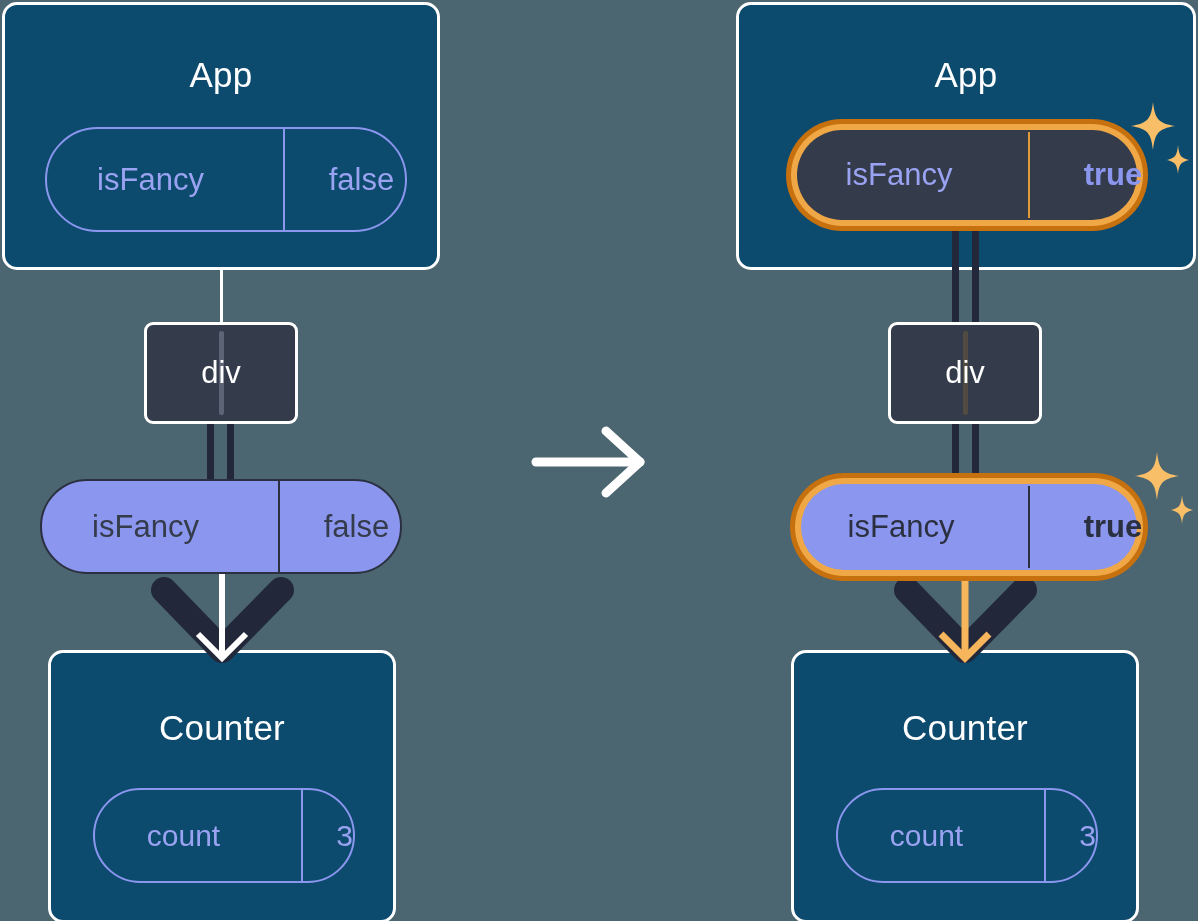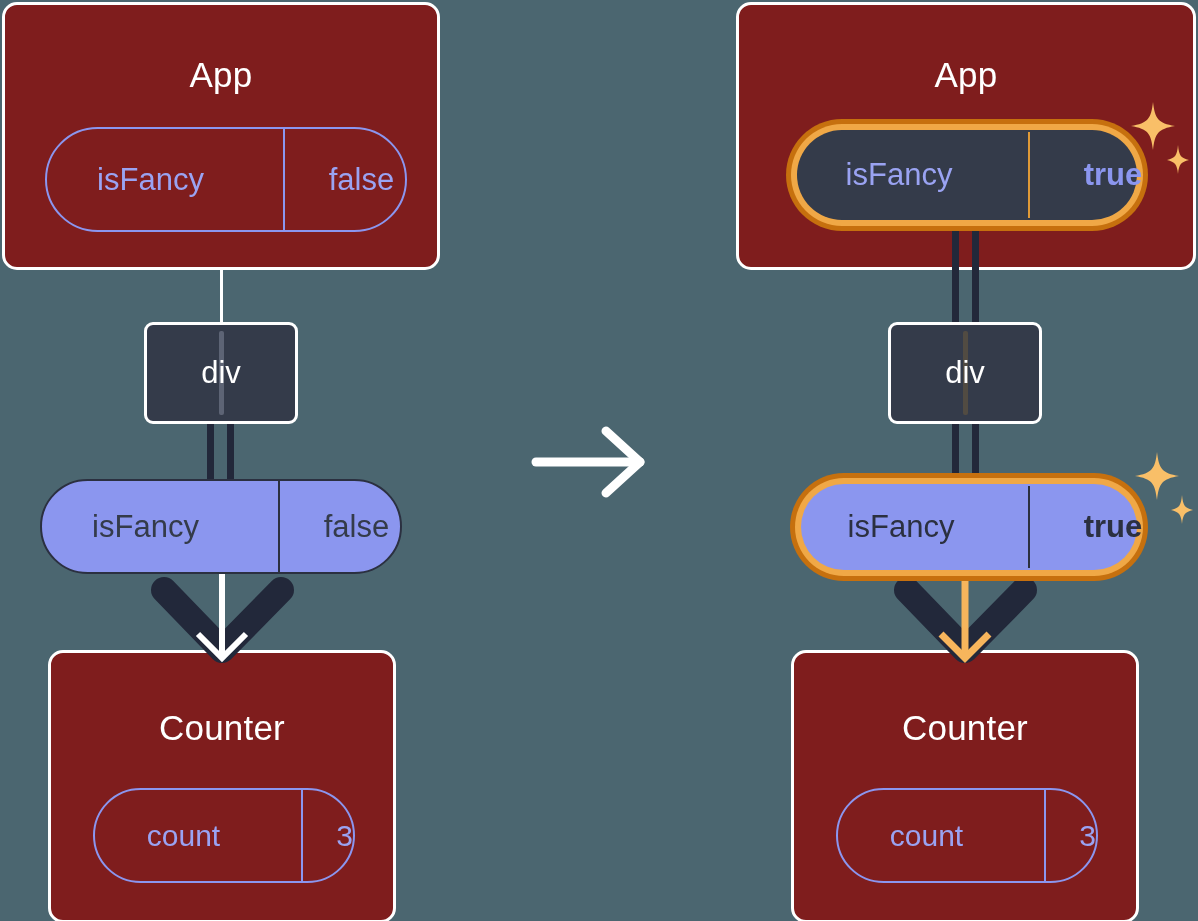--- a/index.html
+++ b/index.html
@@ -9,21 +9,21 @@
     background:#4b6670;
     font-family:"Liberation Sans","DejaVu Sans",sans-serif;
     overflow:hidden;
     position:relative;
   }
   .stage{position:absolute;inset:0;}
 
   
   .card{
     position:absolute;
-    background:#7f1d1d;
+    background:#0c4a6e;
     border:3px solid #ffffff;
     border-radius:15px;
     box-sizing:border-box;
     z-index:5;
   }
   .card-title{
     position:absolute;left:0;right:0;
     text-align:center;
     color:#ffffff;
     font-size:35px;

